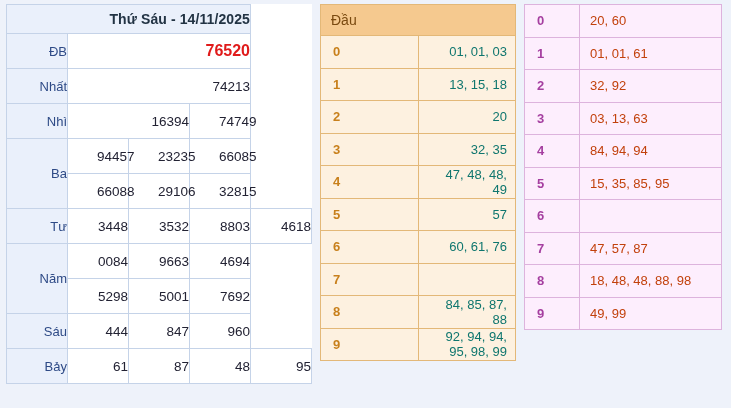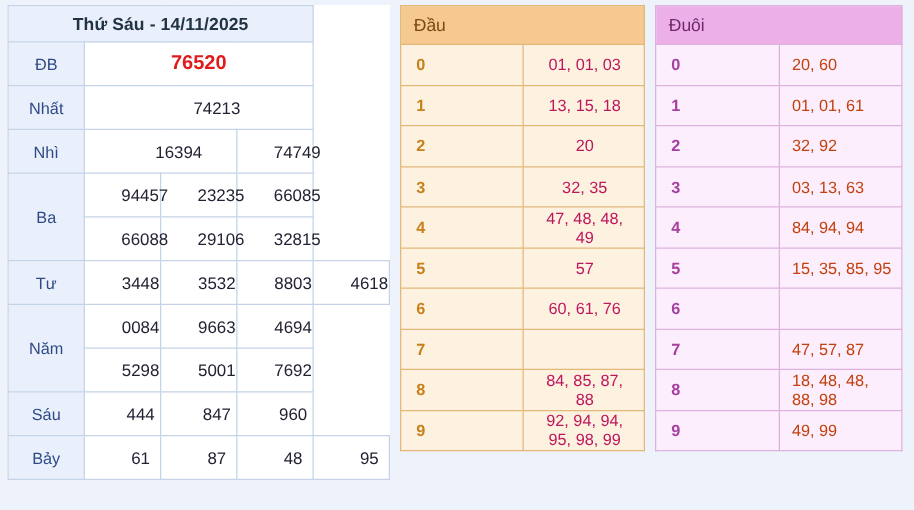--- a/index.html
+++ b/index.html
@@ -27,21 +27,21 @@
 
   
   .results {
     width: 306px;
     border-collapse: collapse;
     background: #ffffff;
     table-layout: fixed;
   }
   .results td, .results th {
     border: 1px solid #c5d3e8;
-    text-align: center;
+    text-align: right;
     vertical-align: middle;
     padding: 0;
     height: 34px;
     font-size: 13px;
     color: #223;
   }
   .results .title-cell {
     background: #eaf0fb;
     color: #234;
     font-weight: bold;
@@ -105,22 +105,22 @@
   }
   #dau-panel .key {
     width: 34px;
     text-align: left;
     padding-left: 12px;
     color: #c8801c;
     font-weight: bold;
     background: #fdf1e0;
   }
   #dau-panel .vals {
-    text-align: center;
-    color: #be185d;
+    text-align: right;
+    color: #0f766e;
     padding-left: 10px;
   }
 
   
   #duoi-panel {
     width: 198px;
   }
   #duoi-panel td {
     border-color: #ddb3dd;
     background: #fdeefd;
@@ -264,23 +264,20 @@
       <tr>
         <td class="key">9</td>
         <td class="vals">92, 94, 94, 95, 98, 99</td>
       </tr>
     </tbody>
   </table>
 
   <table class="panel" id="duoi-panel">
     <tbody>
       <tr>
-        <td class="hdr" colspan="2">Đuôi</td>
-      </tr>
-      <tr>
         <td class="key">0</td>
         <td class="vals">20, 60</td>
       </tr>
       <tr>
         <td class="key">1</td>
         <td class="vals">01, 01, 61</td>
       </tr>
       <tr>
         <td class="key">2</td>
         <td class="vals">32, 92</td>

